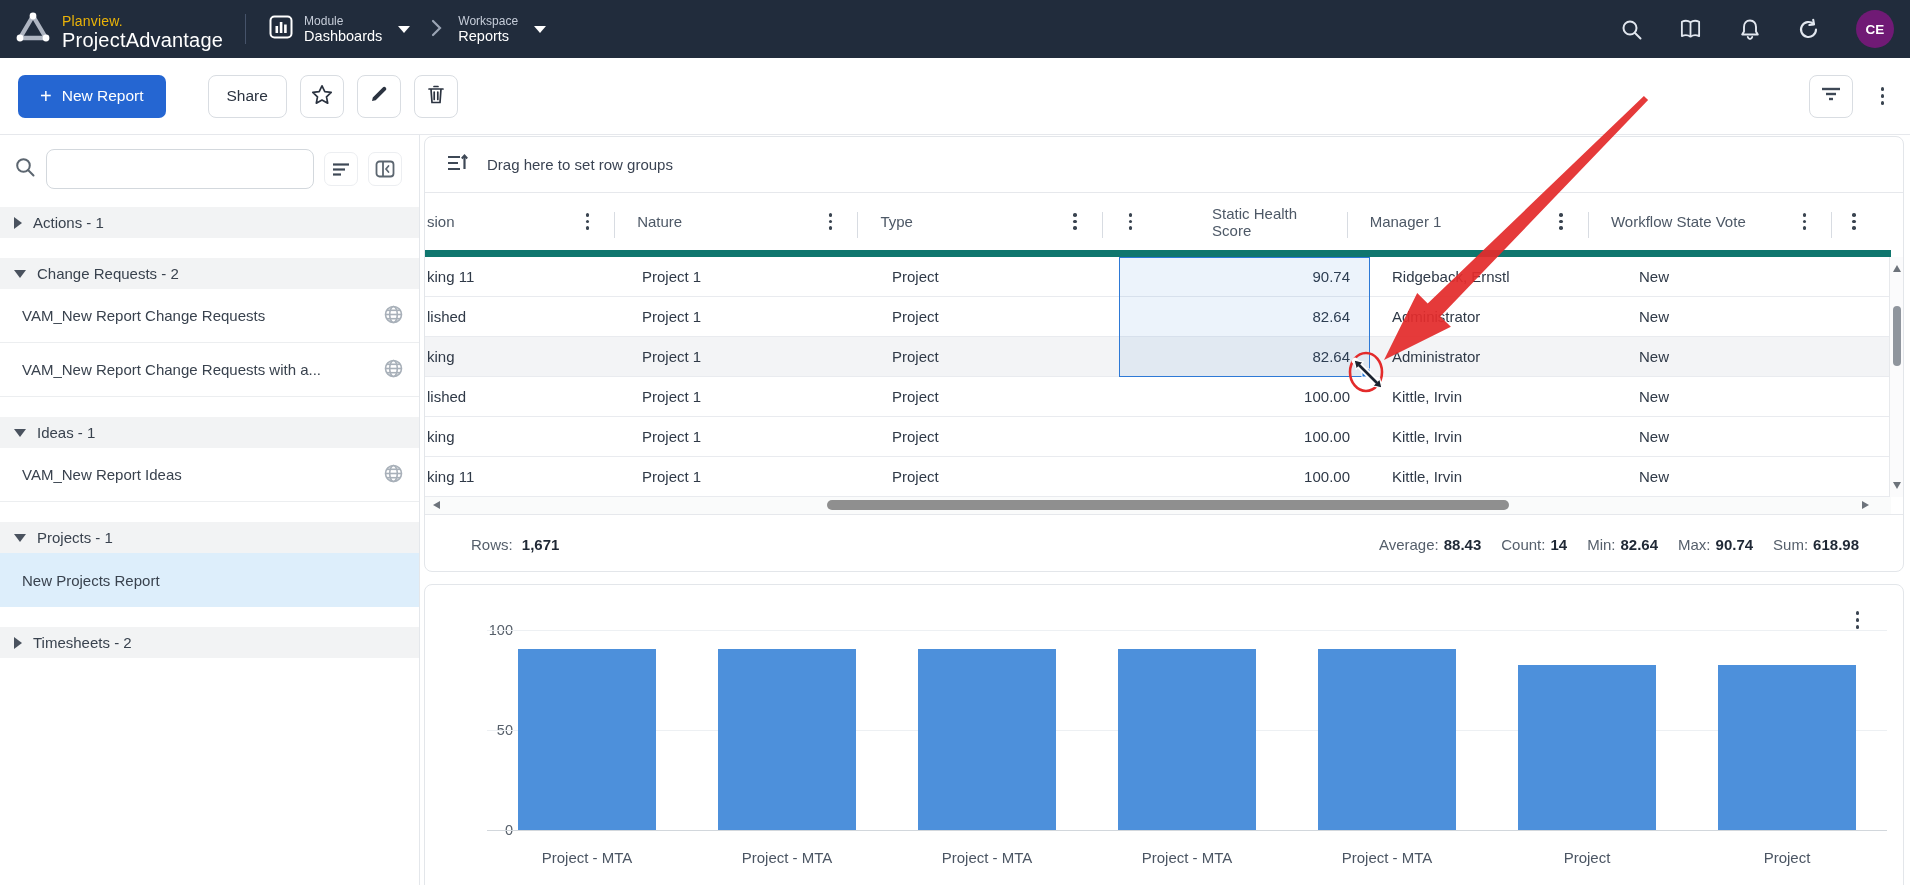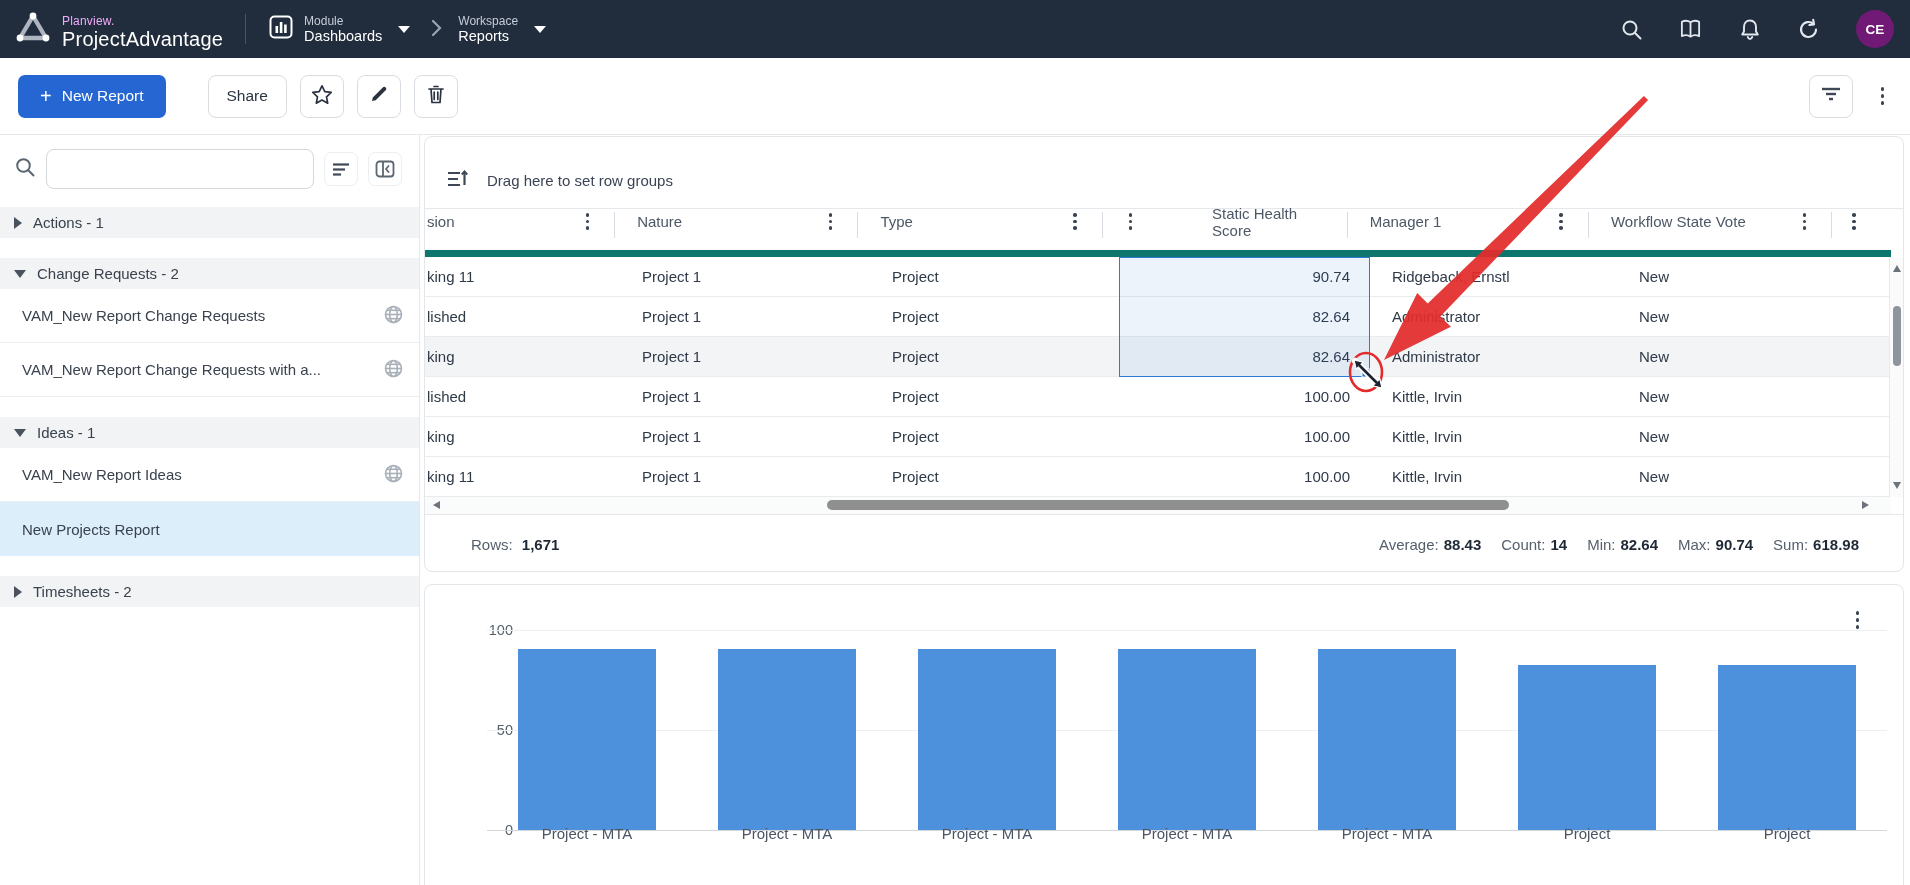--- a/index.html
+++ b/index.html
@@ -3,21 +3,21 @@
 <meta charset="utf-8">
 <style>
   * { margin:0; padding:0; box-sizing:border-box; }
   html,body { width:1910px; height:885px; overflow:hidden; background:#fff;
               font-family:"Liberation Sans", sans-serif; color:#2f3947; }
 
   
   .navbar { position:absolute; left:0; top:0; width:1910px; height:58px;
             background:#212c3c; display:flex; align-items:center; color:#fff; }
   .brand { display:flex; align-items:center; gap:12px; padding:0 22px 0 16px; }
-  .brand-text div:first-child { font-size:12px; color:#f0abfc; letter-spacing:.2px;margin-top:6px; }
+  .brand-text div:first-child { font-size:14px; color:#eab308; letter-spacing:.2px;margin-top:6px; }
   .brand-text div:last-child  { font-size:20px; color:#fff; letter-spacing:.2px; }
   .nav-divider { width:1px; height:30px; background:#46536a; margin-right:22px; }
   .nav-item { display:flex; align-items:center; gap:10px; margin-right:14px; cursor:pointer; }
   .nav-item .lbls div:first-child { font-size:12px; color:#c6cdd9; }
   .nav-item .lbls div:last-child  { font-size:14.5px; color:#fff; }
   .caret-down { width:0; height:0; border-left:6px solid transparent; border-right:6px solid transparent;
                 border-top:7px solid #fff; margin-left:6px; }
   .nav-chevron { color:#9aa4b4; font-size:15px; margin:0 16px 0 6px; }
   .nav-right { margin-left:auto; display:flex; align-items:center; gap:36px; padding-right:16px; }
   .nav-icon { width:23px; height:23px; display:flex; align-items:center; justify-content:center; cursor:pointer; }
@@ -57,21 +57,21 @@
   .tri-down  { width:0; height:0; border-left:6px solid transparent; border-right:6px solid transparent;
                border-top:8px solid #4a525e; }
   .sb-item { height:54px; display:flex; align-items:center; padding:0 16px 0 22px; font-size:15px;
              color:#39424e; border-bottom:1px solid #eceef0; cursor:pointer; background:#fff; }
   .sb-item.selected { background:#ddeefb; border-bottom:none; }
   .sb-item .flex1 { flex:1; white-space:nowrap; overflow:hidden; text-overflow:ellipsis; }
 
   
   .grid-card { position:absolute; left:424px; top:136px; width:1480px; height:436px;
                border:1px solid #e3e6ea; border-radius:8px; background:#fff; overflow:hidden; }
-  .rowgroup-bar { position:absolute; left:0; top:16px; width:100%; height:56px; border-bottom:1px solid #e6e8ec;
+  .rowgroup-bar { position:absolute; left:0; top:0; width:100%; height:56px; border-bottom:1px solid #e6e8ec;
                   display:flex; align-items:center; gap:18px; padding-left:22px; font-size:15px; color:#3b4453; }
   .header-row { position:absolute; left:0; top:56px; width:1466px; height:64px; border-bottom:7px solid #0f766e;
                 display:flex; }
   .hcell { position:relative; height:100%; display:flex; align-items:center; font-size:15px; color:#4d5866; }
   .hcell .hsep { position:absolute; right:0; top:19px; width:1px; height:26px; background:#d8dce2; }
   .kebab { display:inline-flex; flex-direction:column; gap:3px; cursor:pointer; }
   .rows { position:absolute; left:0; top:120px; width:1466px; height:240px; }
   .grow { position:absolute; left:0; width:100%; height:40px; border-bottom:1px solid #e9ebef; display:flex; background:#fff; }
   .grow.hover { background:#f3f4f6; }
   .gcell { height:100%; display:flex; align-items:center; font-size:15px; color:#2f3947; white-space:nowrap; overflow:hidden; }
@@ -95,21 +95,21 @@
 
   
   .chart-card { position:absolute; left:424px; top:584px; width:1480px; height:312px;
                 border:1px solid #e3e6ea; border-radius:8px; background:#fff; }
   .chart-kebab { position:absolute; right:38px; top:20px; }
   .ytick { position:absolute; width:30px; text-align:right; font-size:14.5px; color:#565f6a; transform:translateY(-50%);margin-left:36px; }
   .chart-plot { position:absolute; left:62px; top:45px; width:1400px; height:200px; }
   .gridline { position:absolute; left:0; width:100%; height:1px; background:#edf0f3; }
   .gridline.zero { background:#d2d7dc; }
   .bar { position:absolute; bottom:0; background:#4d90db; }
-  .xlabel { position:absolute; top:240px; width:200px; text-align:center; font-size:15px; color:#4b5563; }
+  .xlabel { position:absolute; top:264px; width:200px; text-align:center; font-size:15px; color:#4b5563; }
 
   
   .annot { position:absolute; left:0; top:0; width:1910px; height:885px; pointer-events:none; z-index:50; }
 </style>
 </head>
 <body>
 
 <div class="navbar">
   <div class="brand">
     <span>
@@ -287,20 +287,24 @@
       <div class="sb-item">
         <span class="flex1">VAM_New Report Ideas</span>
         <span><svg width="19" height="19" viewBox="0 0 19 19">
             <circle cx="9.5" cy="9.5" r="8" fill="none" stroke="#a8b0b9" stroke-width="1.6"></circle>
             <ellipse cx="9.5" cy="9.5" rx="3.8" ry="8" fill="none" stroke="#a8b0b9" stroke-width="1.6"></ellipse>
             <line x1="1.5" y1="9.5" x2="17.5" y2="9.5" stroke="#a8b0b9" stroke-width="1.6"></line>
             <line x1="2.6" y1="5.3" x2="16.4" y2="5.3" stroke="#a8b0b9" stroke-width="1.6"></line>
             <line x1="2.6" y1="13.7" x2="16.4" y2="13.7" stroke="#a8b0b9" stroke-width="1.6"></line>
           </svg></span>
       </div>
+      <div class="sb-group-header">
+        <span class="tri-down"></span>
+        <span>Projects - 1</span>
+      </div>
       <div class="sb-item selected">
         <span class="flex1">New Projects Report</span>
       </div>
       <div class="sb-group-header">
         <span class="tri-right"></span>
         <span>Timesheets - 2</span>
       </div>
     </div>
 
 </div>

